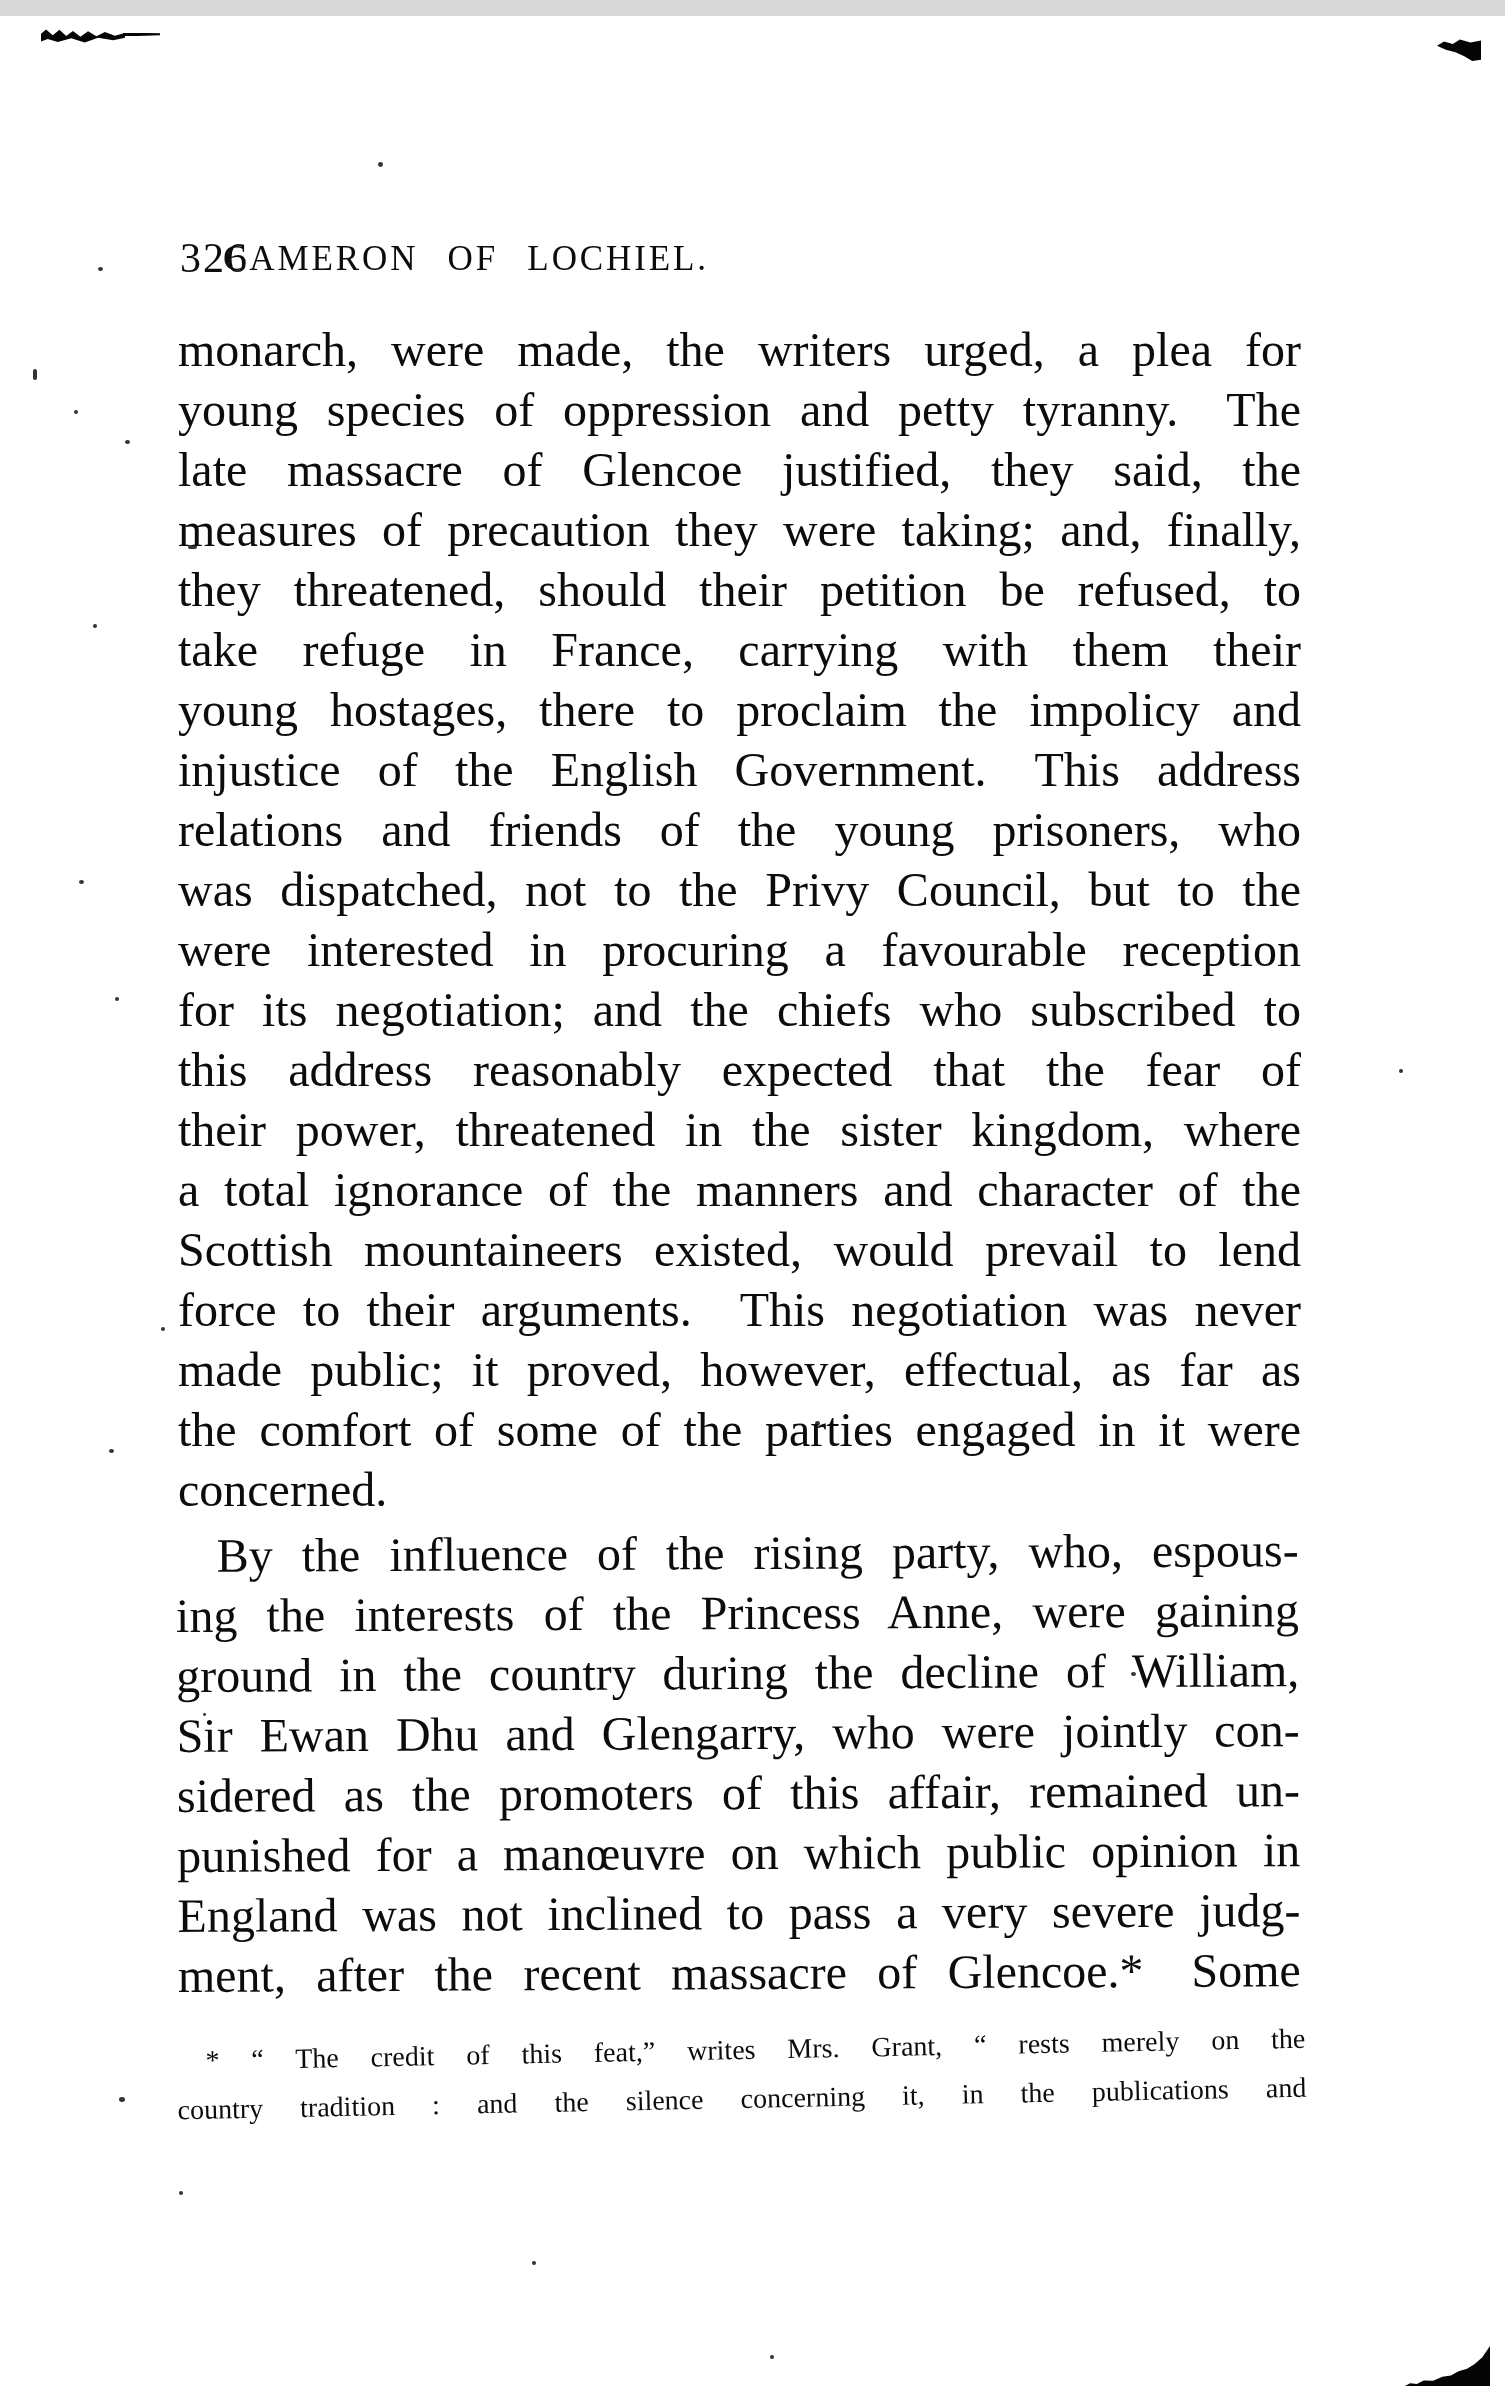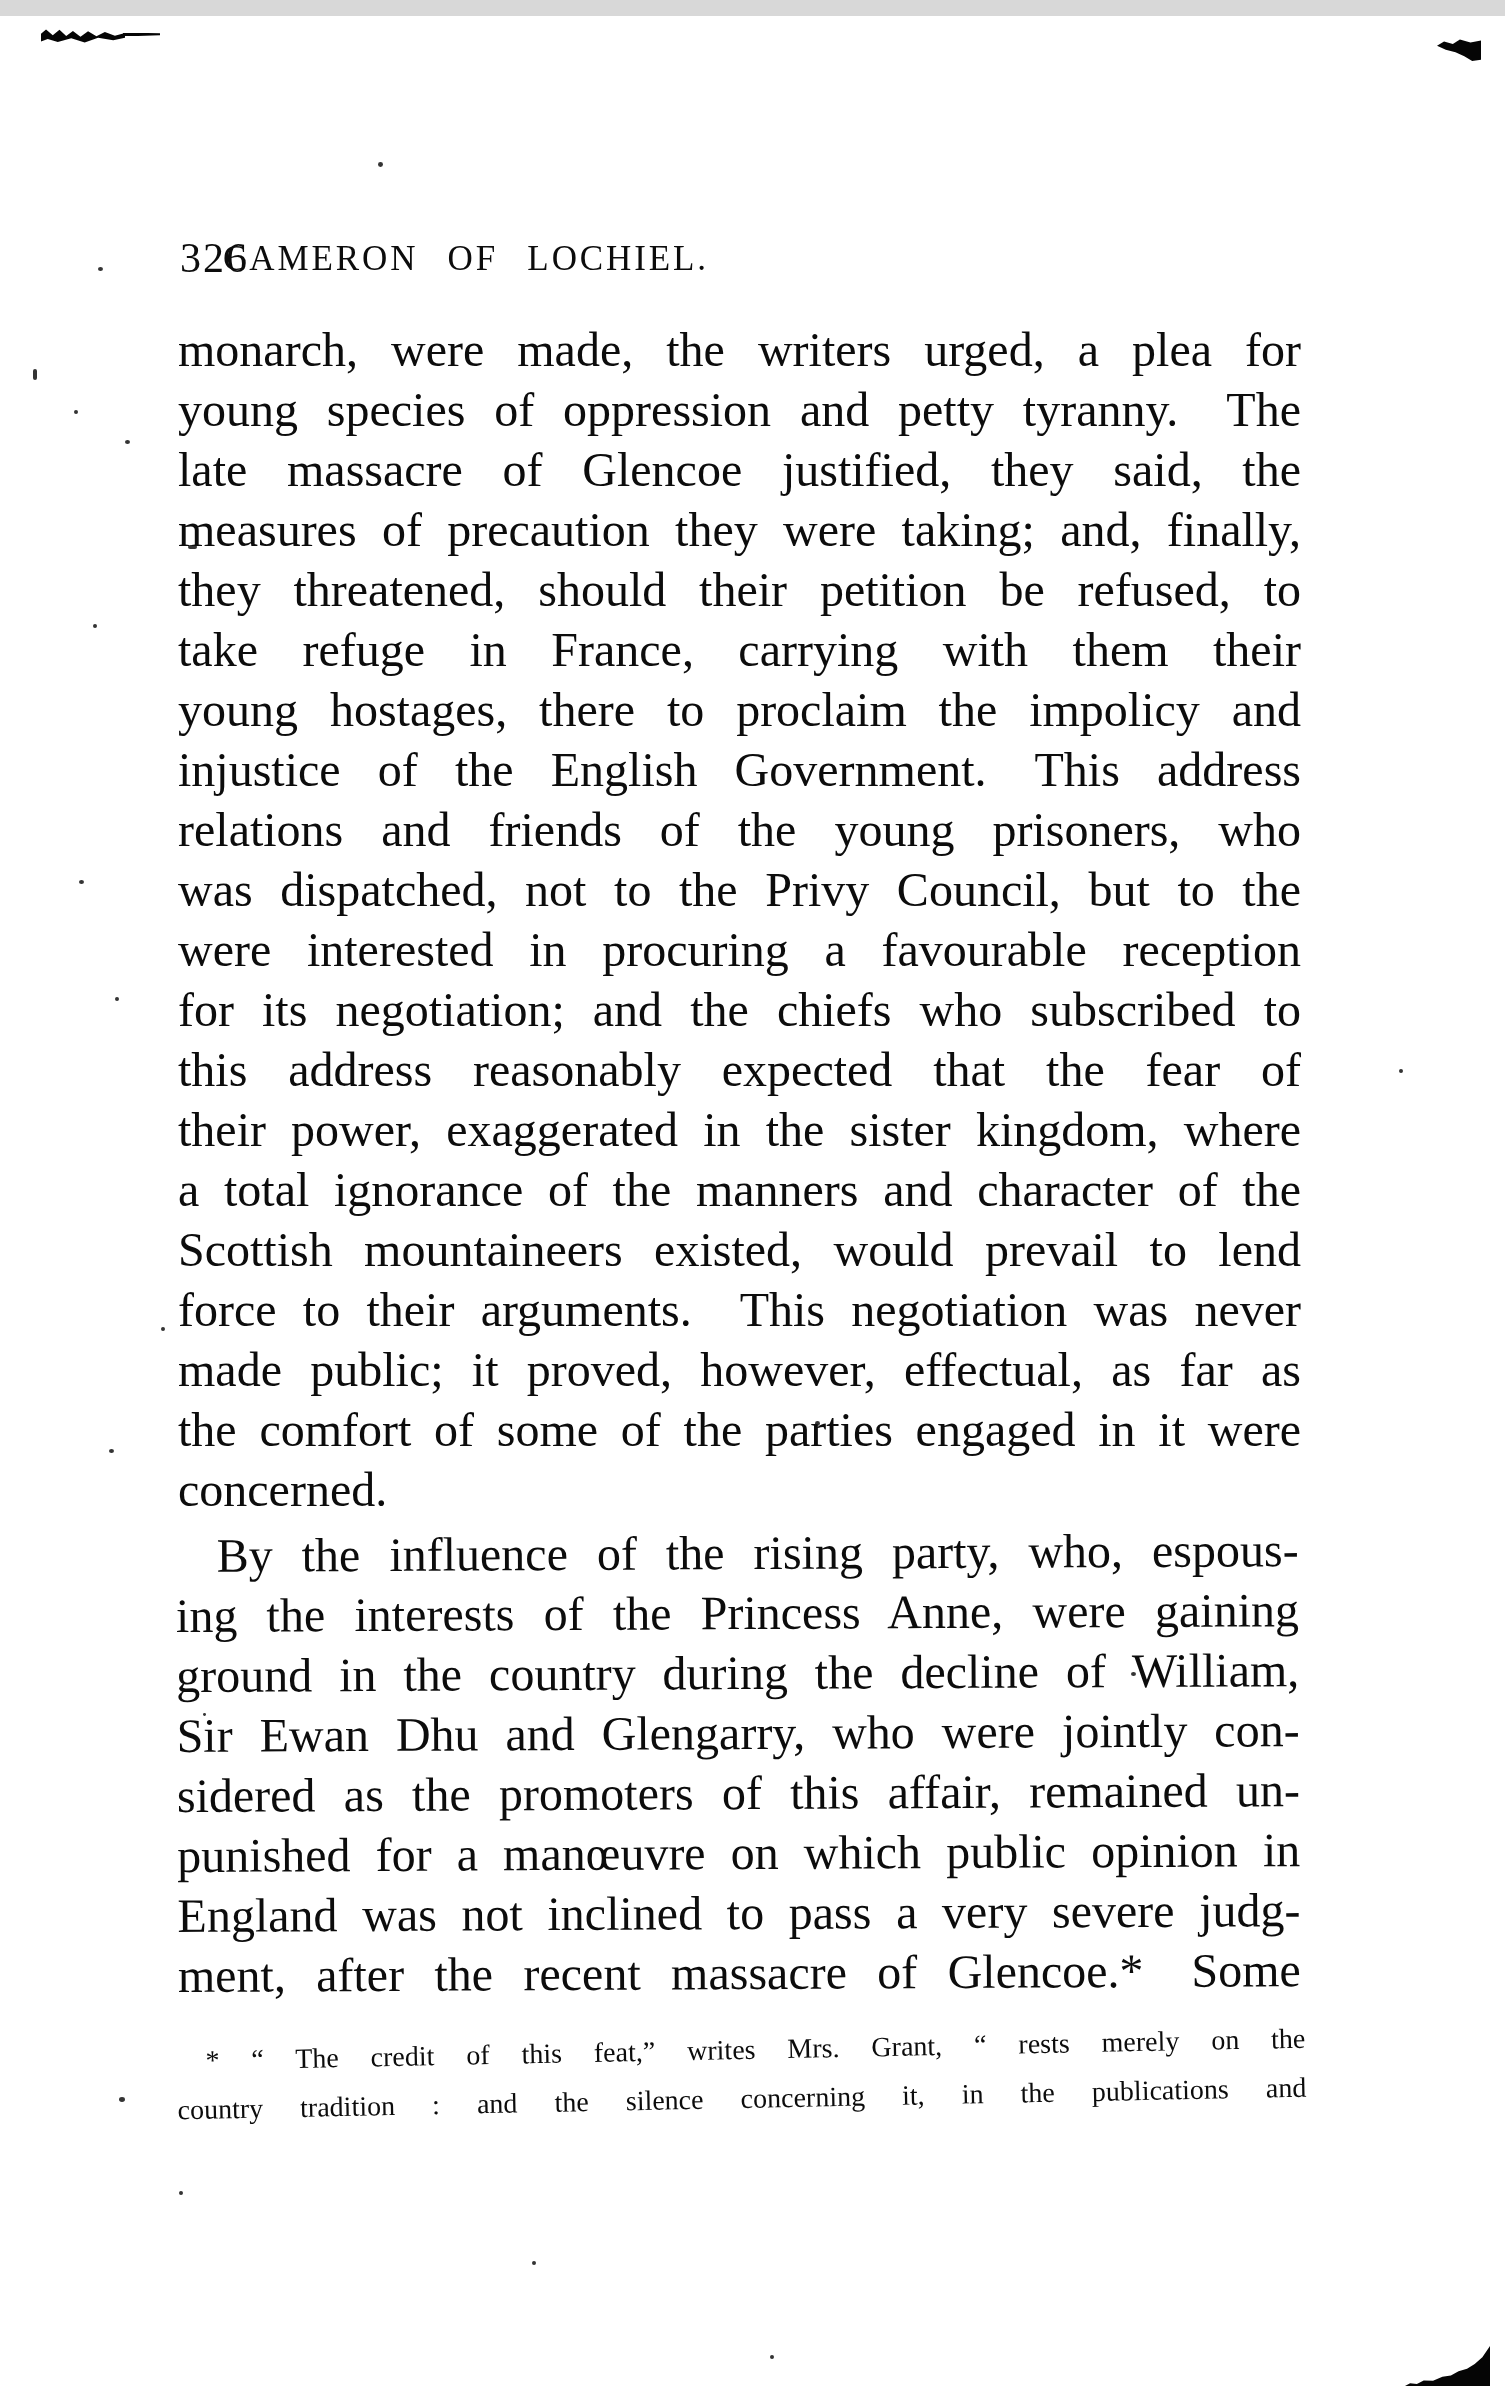--- a/index.html
+++ b/index.html
@@ -68,21 +68,21 @@
       <div class="line">measures of precaution they were taking; and, finally,</div>
       <div class="line">they threatened, should their petition be refused, to</div>
       <div class="line">take refuge in France, carrying with them their</div>
       <div class="line">young hostages, there to proclaim the impolicy and</div>
       <div class="line">injustice of the English Government. This address</div>
       <div class="line">relations and friends of the young prisoners, who</div>
       <div class="line">was dispatched, not to the Privy Council, but to the</div>
       <div class="line">were interested in procuring a favourable reception</div>
       <div class="line">for its negotiation; and the chiefs who subscribed to</div>
       <div class="line">this address reasonably expected that the fear of</div>
-      <div class="line">their power, exaggerated in the sister kingdom, where</div>
+      <div class="line">their power, threatened in the sister kingdom, where</div>
       <div class="line">a total ignorance of the manners and character of the</div>
       <div class="line">Scottish mountaineers existed, would prevail to lend</div>
       <div class="line">force to their arguments. This negotiation was never</div>
       <div class="line">made public; it proved, however, effectual, as far as</div>
       <div class="line">the comfort of some of the parties engaged in it were</div>
       <div class="line flush">concerned.</div>
     </div>
     <div class="para2">
       <div class="line indent">By the influence of the rising party, who, espous-</div>
       <div class="line">ing the interests of the Princess Anne, were gaining</div>

